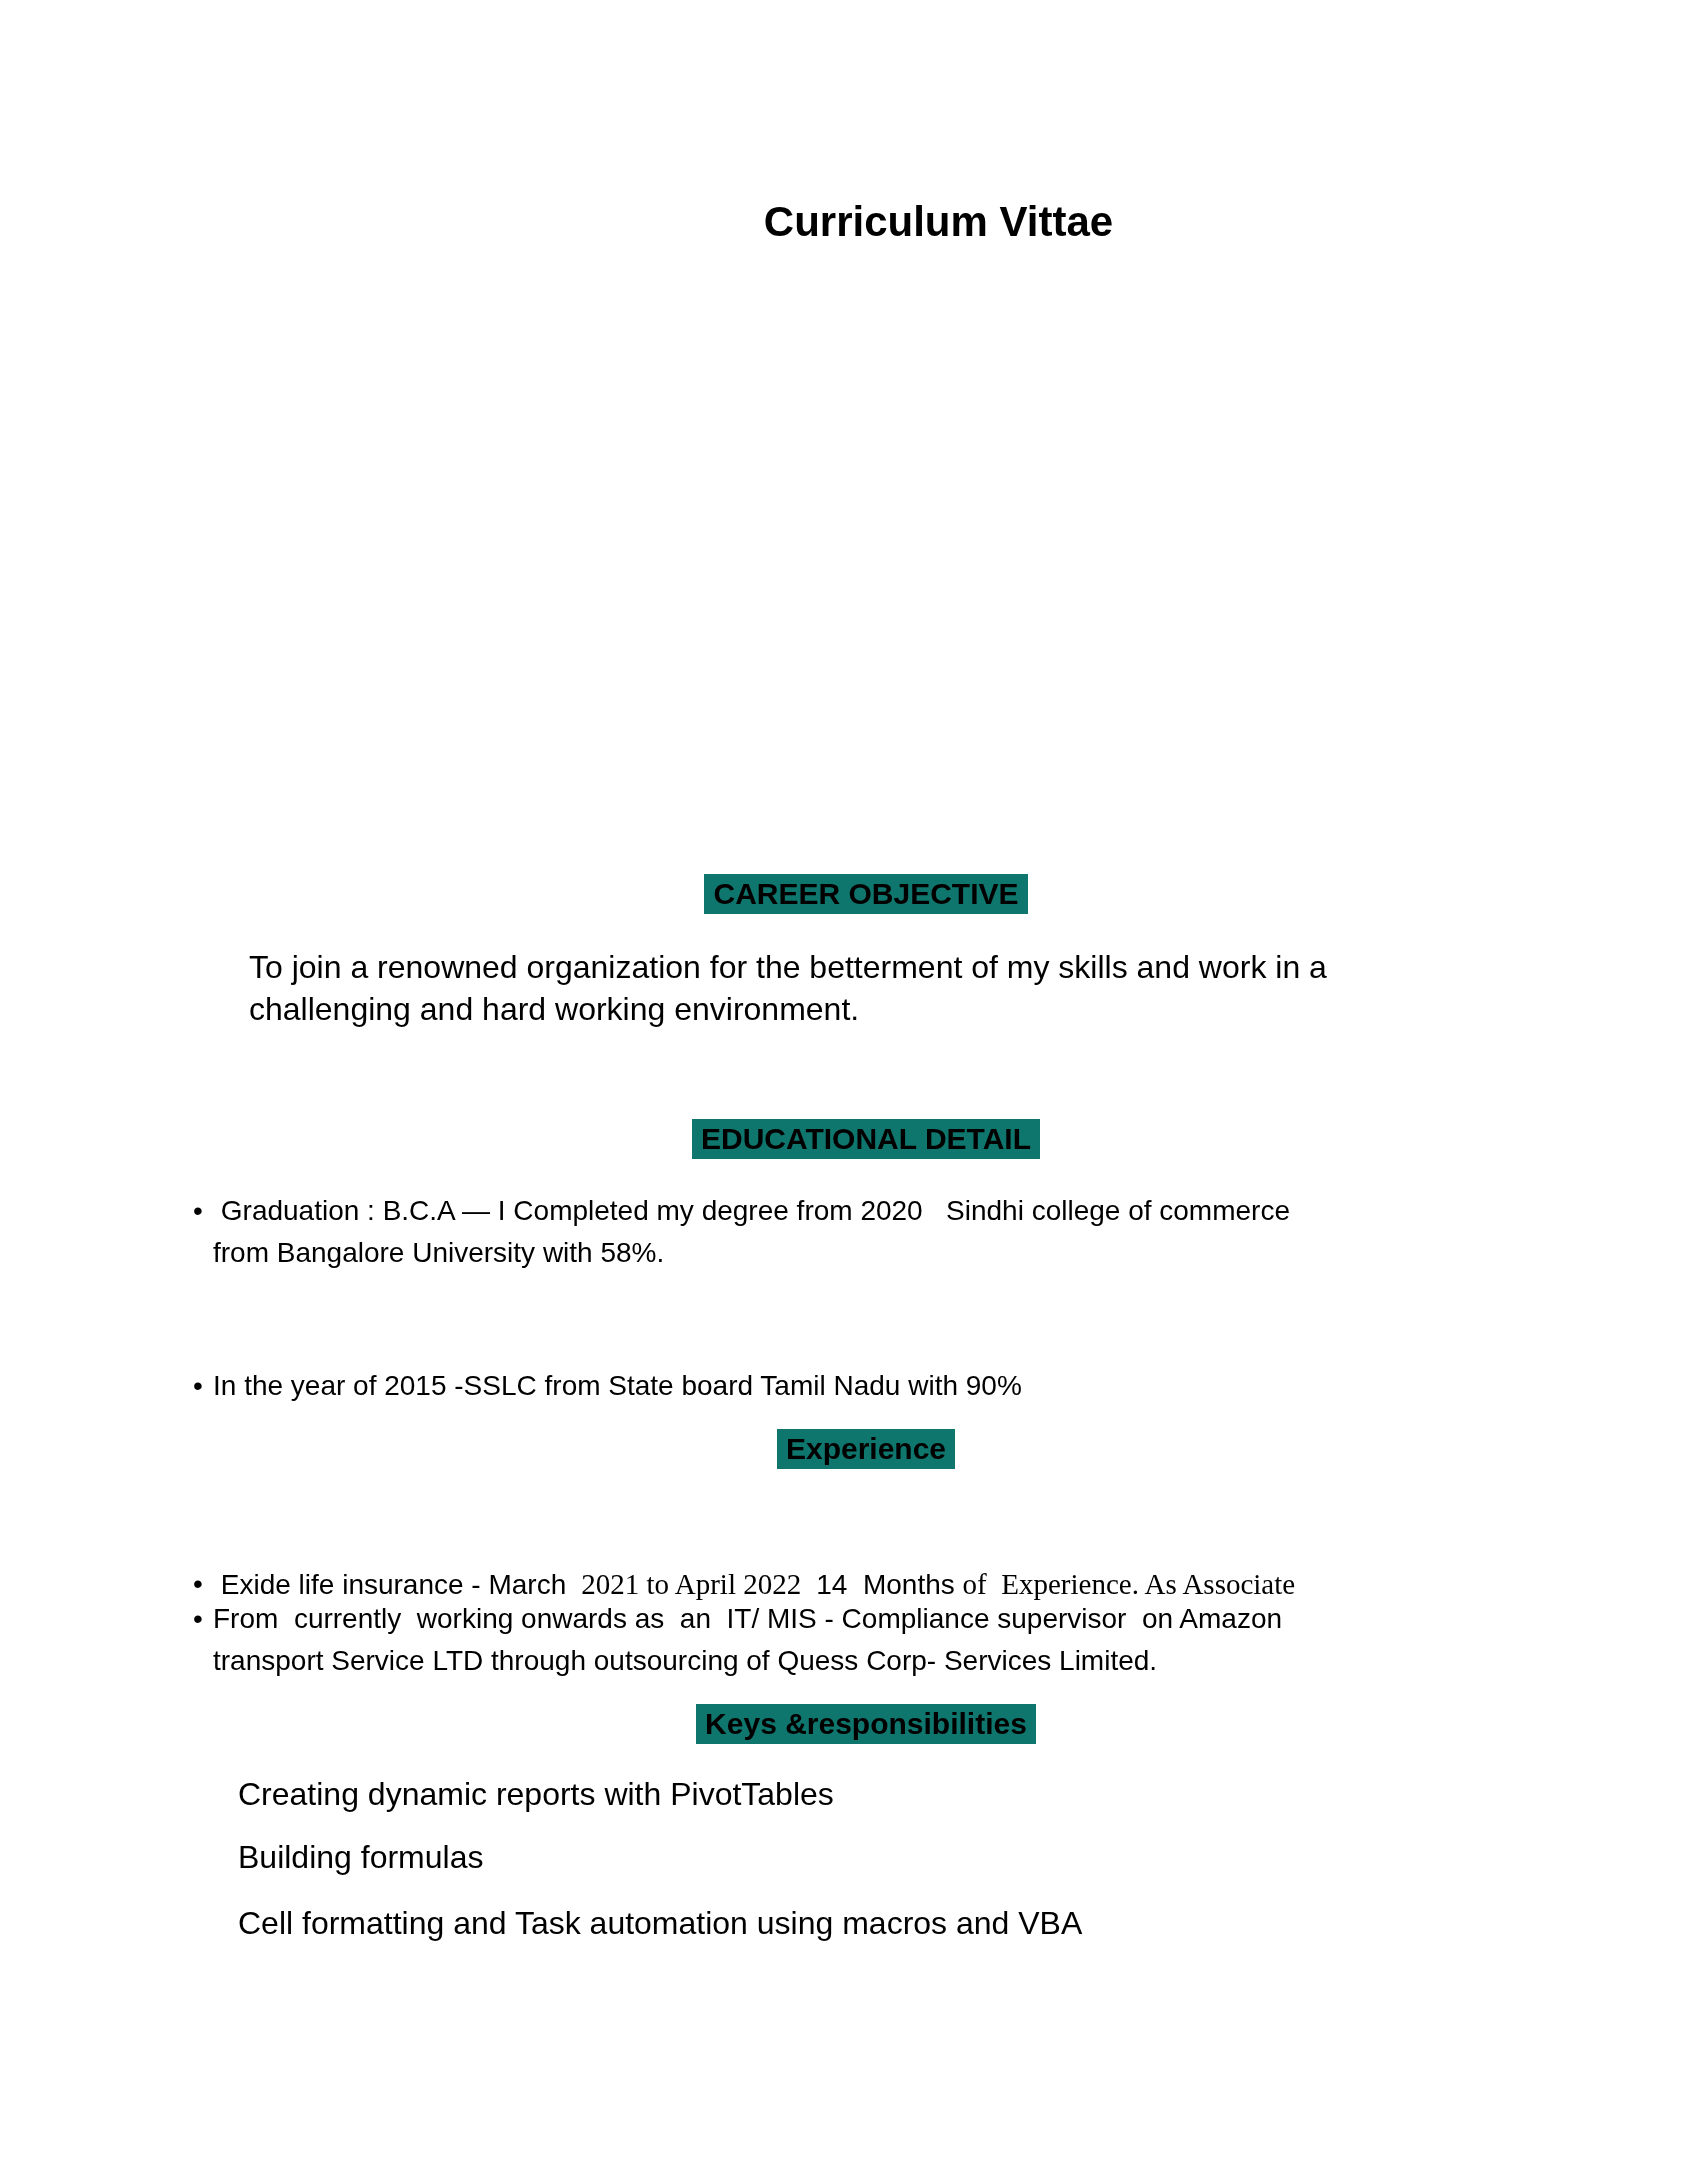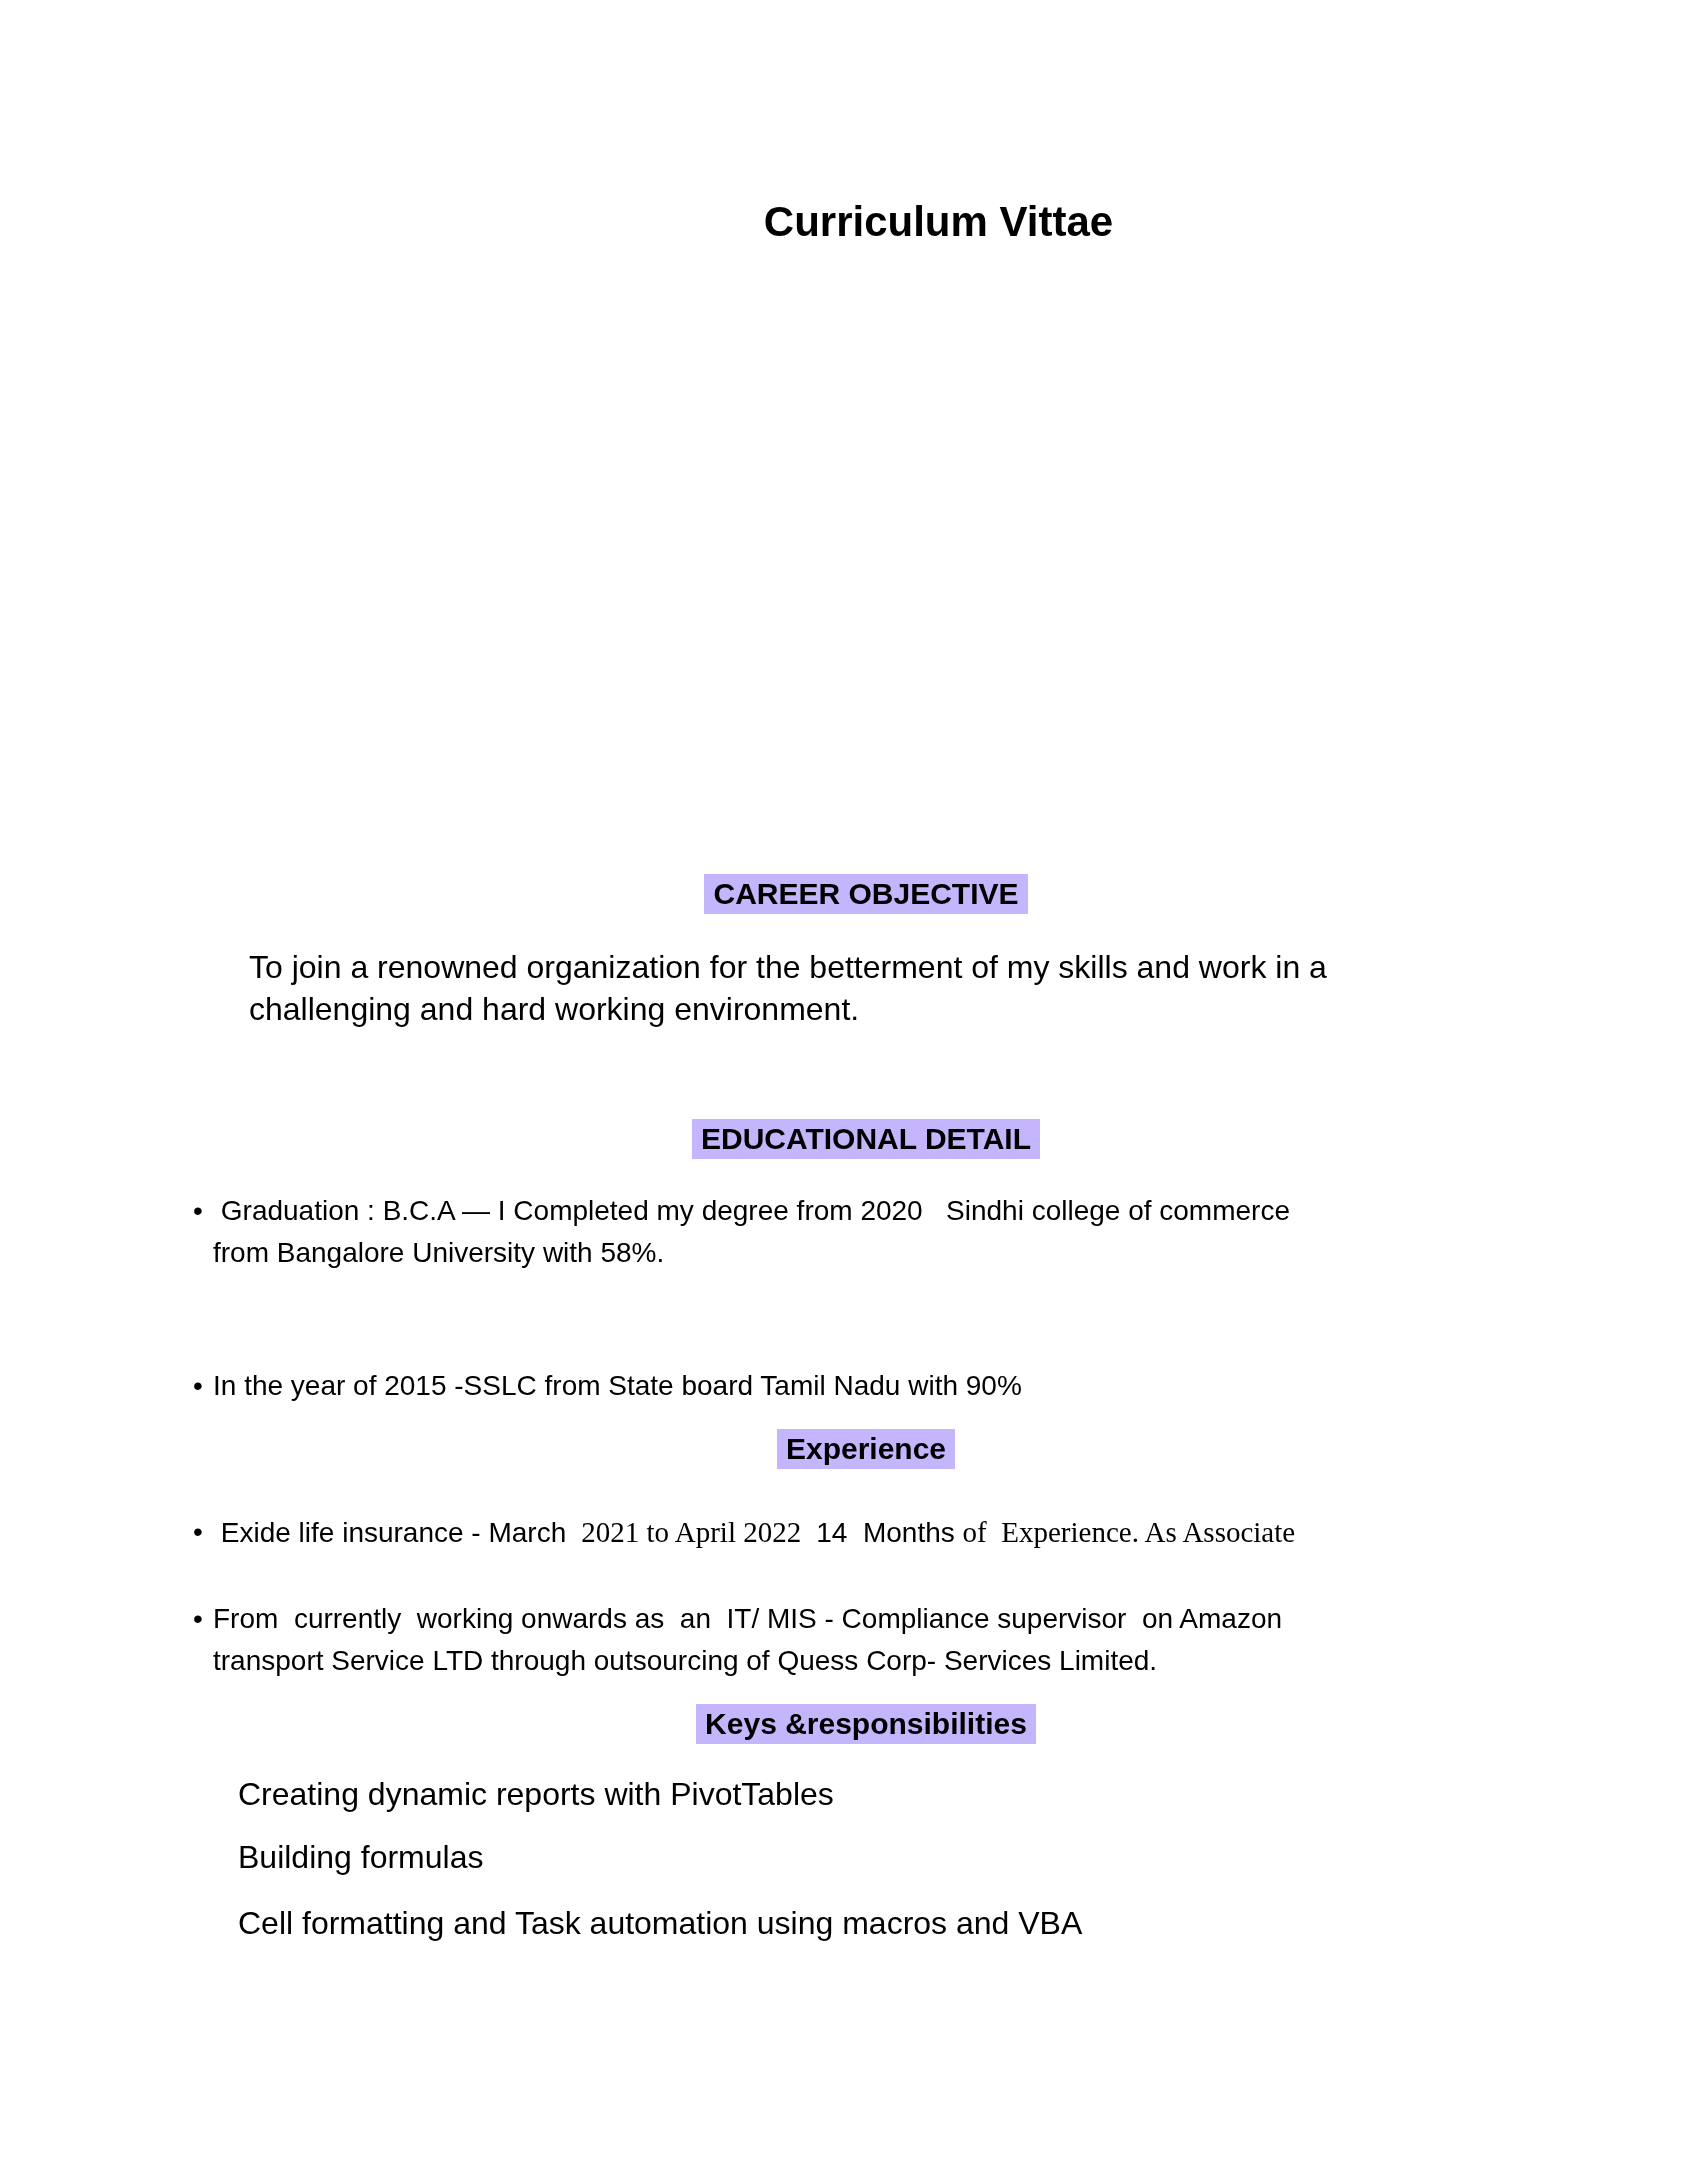--- a/index.html
+++ b/index.html
@@ -28,21 +28,21 @@
     font-weight: bold;
     letter-spacing: 0px;
     margin-left: 145px;
     white-space: pre;
   }
   .section-heading {
     text-align: center;
   }
   .section-heading .hl {
     display: inline-block;
-    background: #c4b5fd;
+    background: #0f766e;
     font-size: 30px;
     font-weight: bold;
     line-height: 40px;
     padding: 0 9px;
     white-space: pre;
   }
   .heading-career        { top: 874px; }
   .heading-educational   { top: 1119px; }
   .heading-experience    { top: 1429px; }
   .heading-keys          { top: 1704px; }
@@ -67,21 +67,21 @@
     font-size: 28px;
     line-height: 42px;
   }
   .bullet-marker::before { content: "\2022"; }
   .bullet-body { flex: 1; }
   .bullet-body .line { white-space: pre; }
 
   .bullet-grad  { top: 1190px; }
   .bullet-2017  { top: 1301px; }
   .bullet-2015  { top: 1365px; }
-  .bullet-exide { top: 1511px; }
+  .bullet-exide { top: 1563px; }
   .bullet-amazon{ top: 1598px; }
 
   .serif {
     font-family: "Liberation Serif", serif;
     font-size: 29px;
   }
 
   .keys-line1 { top: 1773px; }
   .keys-line2 { top: 1836px; }
   .keys-line3 { top: 1902px; }

